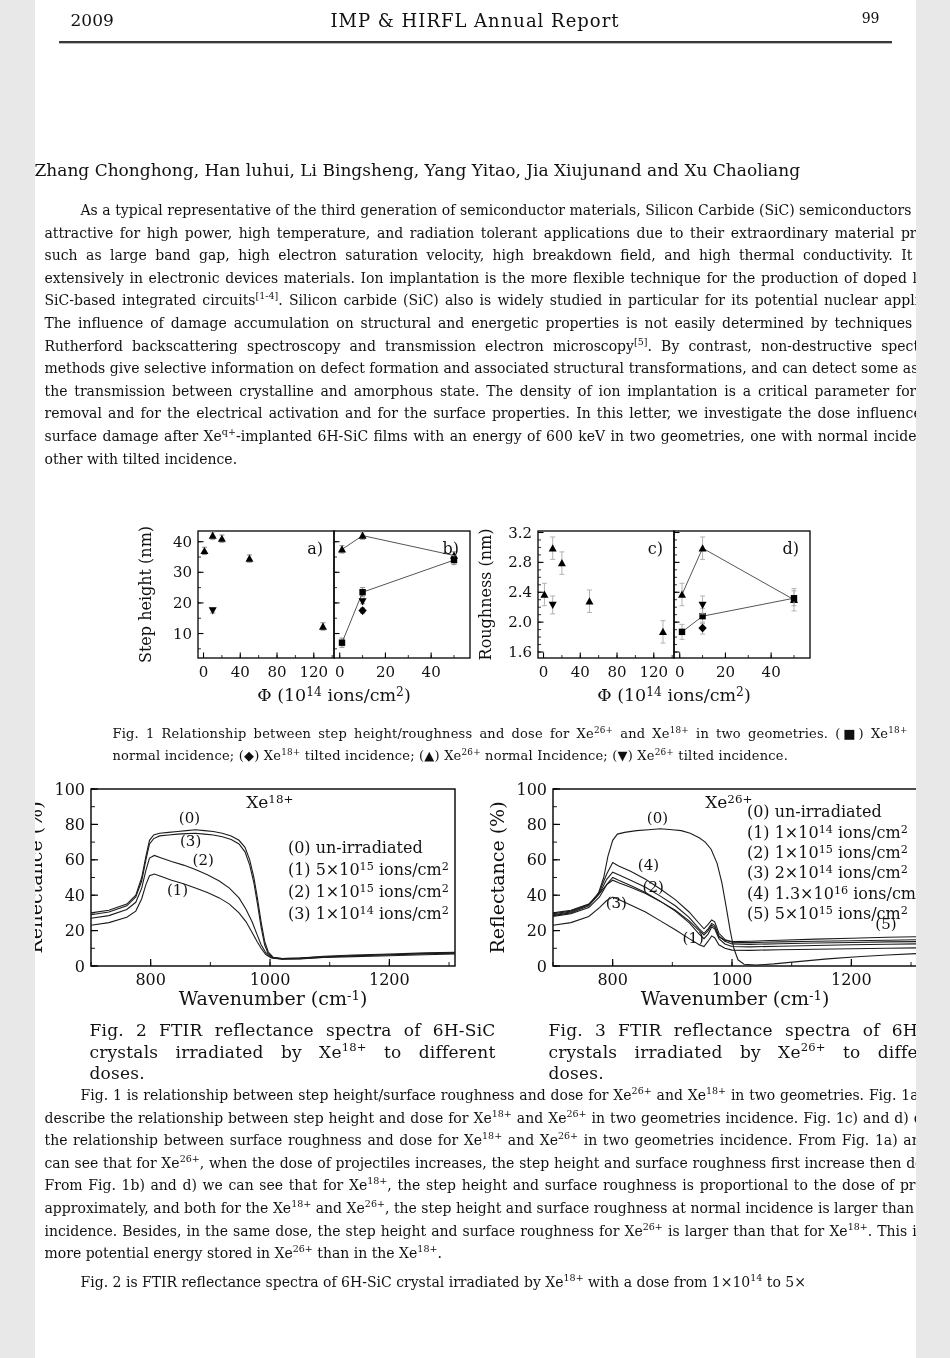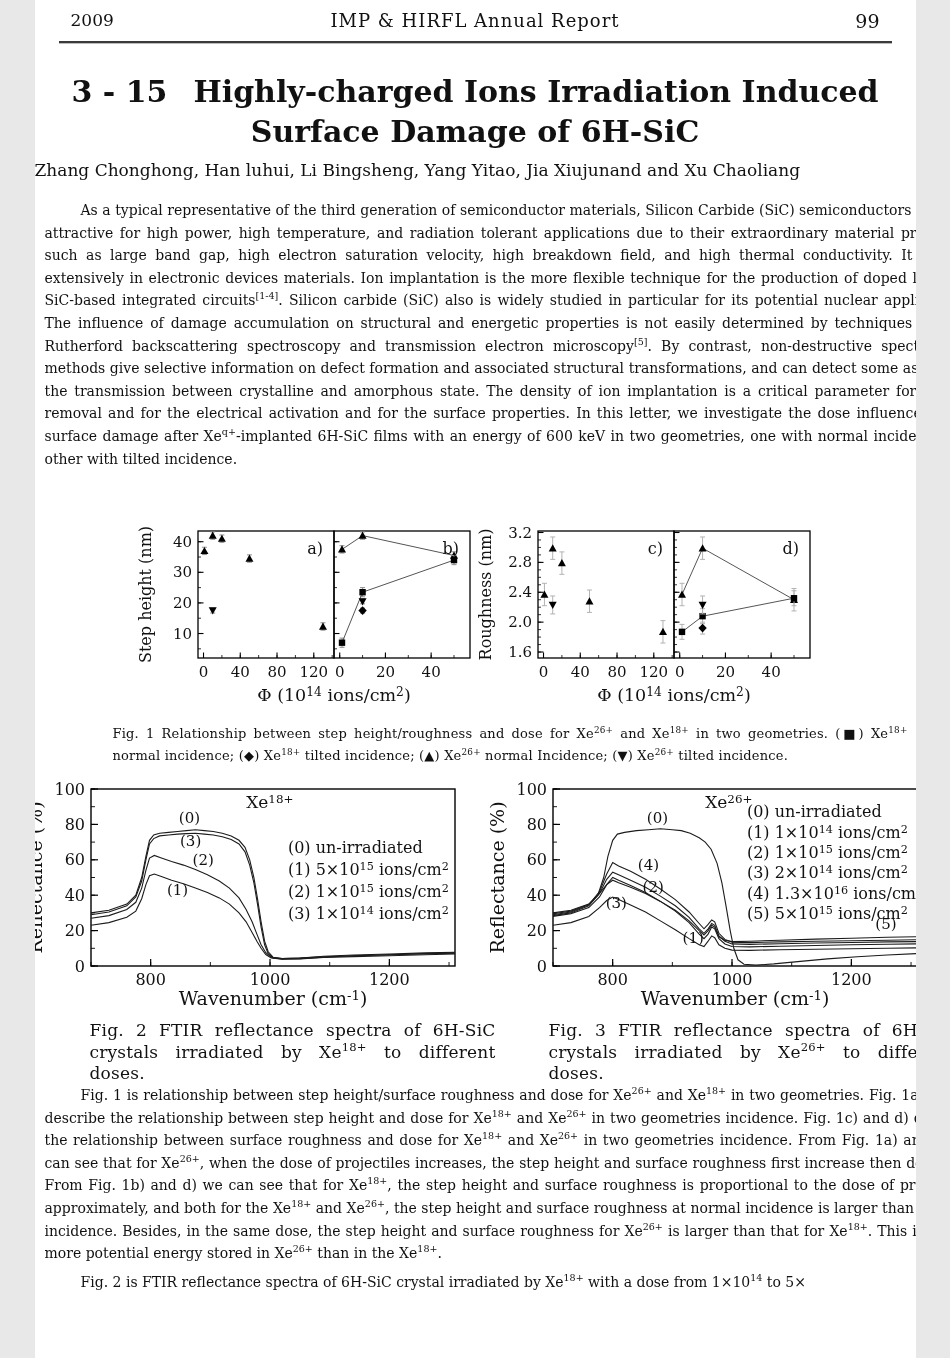--- a/index.html
+++ b/index.html
@@ -1,20 +1,20 @@
 <!DOCTYPE html>
 <html><head>
 <meta charset="utf-8">
 <style>
   html,body{margin:0;padding:0;background:#e8e8e8;}
   .page{position:relative;width:881px;height:1358px;margin:0 auto;background:#ffffff;
         font-family:"DejaVu Serif","DejaVu Sans",serif;color:#111;overflow:hidden;}
   .hdr-year{position:absolute;top:10px;left:36px;font-size:17px;}
   .hdr-title{position:absolute;top:10px;left:0;width:100%;text-align:center;font-size:18px;letter-spacing:1px;}
-  .hdr-page{position:absolute;top:10px;right:36px;font-size:19px;}
+  .hdr-page{position:absolute;top:10px;right:36px;font-size:14px;}
   .hdr-rule{position:absolute;top:41px;left:24px;right:24px;height:2px;background:#3a3a3a;border-bottom:1px solid #bbb;}
   .title{position:absolute;top:72px;left:0;width:100%;text-align:center;font-weight:bold;font-size:30px;line-height:40px;}
   .title .num{margin-right:26px;}
   .authors{position:absolute;top:160px;left:0;width:100%;text-align:left;font-size:17px;}
   .para{position:absolute;left:10px;width:930px;font-size:14px;line-height:22.6px;
         text-align:justify;text-indent:36px;margin:0;}
   #intro{top:199px;}
   #discussion{top:1084px;}
   #closing{top:1271px;}
   sup{font-size:68%;line-height:0;}
@@ -32,24 +32,20 @@
 </head>
 <body>
 
 <div class="page">
 
   <div class="hdr-year">2009</div>
   <div class="hdr-title">IMP &amp; HIRFL Annual Report</div>
   <div class="hdr-page">99</div>
   <div class="hdr-rule"></div>
 
-  <div class="title">
-    <div><span class="num">3 - 15</span><span>Highly-charged Ions Irradiation Induced</span></div>
-    <div>Surface Damage of 6H-SiC</div>
-  </div>
 
   <div class="authors">Zhang Chonghong, Han luhui, Li Bingsheng, Yang Yitao, Jia Xiujunand and Xu Chaoliang</div>
 
   <p class="para" id="intro">As a typical representative of the third generation of semiconductor materials, Silicon Carbide (SiC) semiconductors are very attractive for high power, high temperature, and radiation tolerant applications due to their extraordinary material properties such as large band gap, high electron saturation velocity, high breakdown field, and high thermal conductivity. It is used extensively in electronic devices materials. Ion implantation is the more flexible technique for the production of doped layers in SiC-based integrated circuits<sup>[1-4]</sup>. Silicon carbide (SiC) also is widely studied in particular for its potential nuclear applications. The influence of damage accumulation on structural and energetic properties is not easily determined by techniques such as Rutherford backscattering spectroscopy and transmission electron microscopy<sup>[5]</sup>. By contrast, non-destructive spectroscopy methods give selective information on defect formation and associated structural transformations, and can detect some aspects of the transmission between crystalline and amorphous state. The density of ion implantation is a critical parameter for defects removal and for the electrical activation and for the surface properties. In this letter, we investigate the dose influence on the surface damage after Xe<sup>q+</sup>-implanted 6H-SiC films with an energy of 600 keV in two geometries, one with normal incidence, the other with tilted incidence.</p>
 
   <div class="figrow" id="fig1row">
     <div class="chart"><svg width="338" height="183" viewBox="0 0 338 183">
           <rect x="62" y="7" width="136" height="127" fill="none" stroke="#000" stroke-width="1.3"></rect>
           <line x1="67.51351351351352" y1="134" x2="67.51351351351352" y2="131" stroke="#000" stroke-width="0.8"></line>
           <line x1="85.8918918918919" y1="134" x2="85.8918918918919" y2="131" stroke="#000" stroke-width="0.8"></line>

